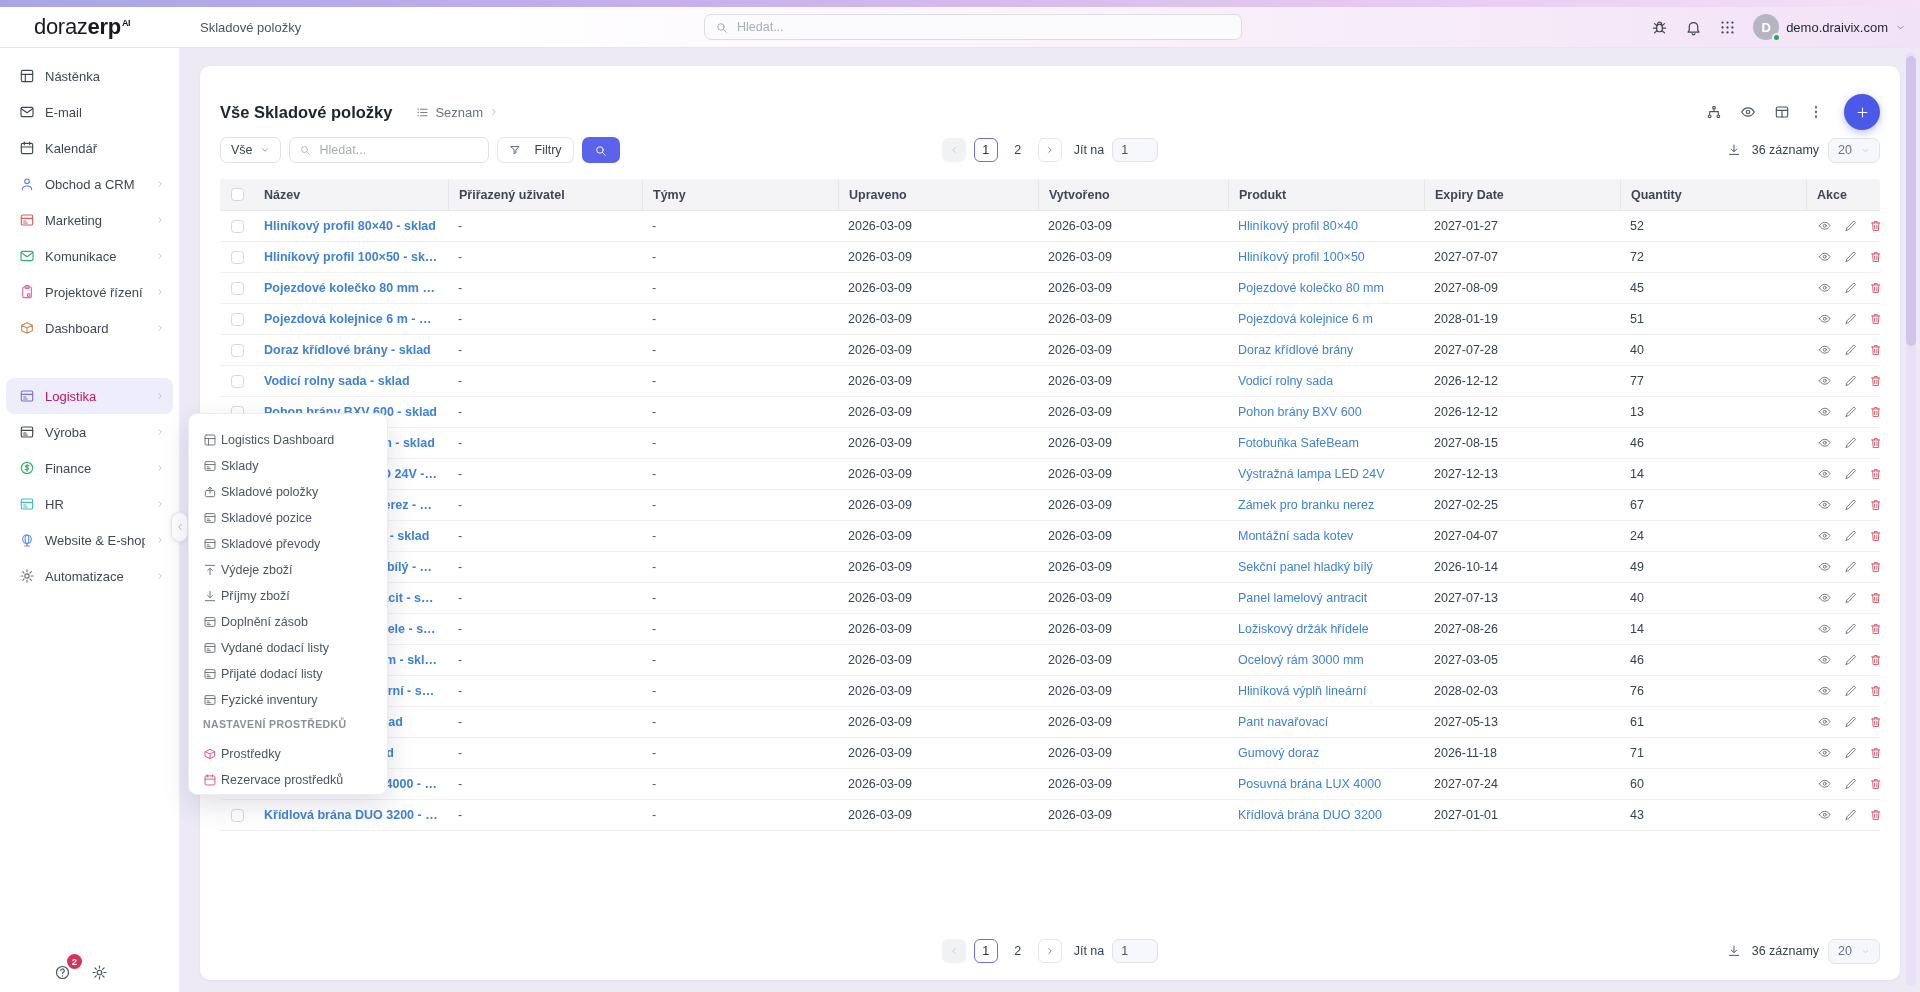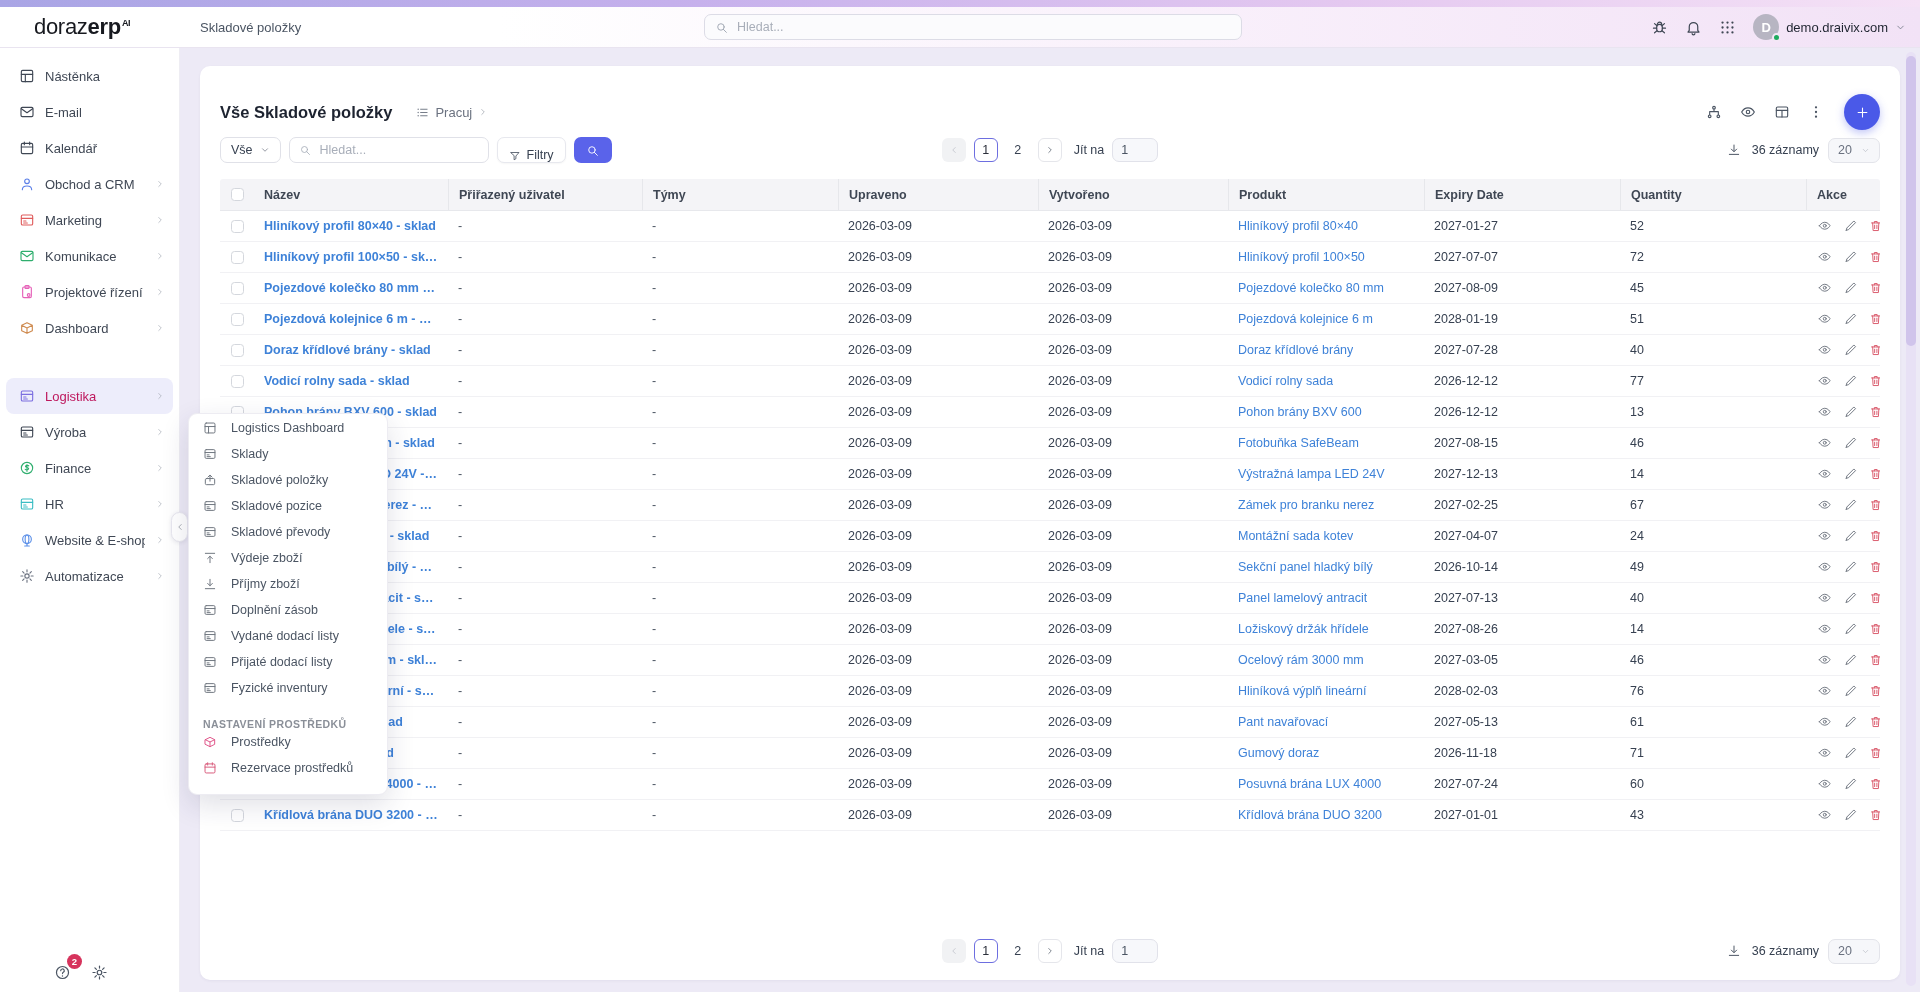--- a/index.html
+++ b/index.html
@@ -51,21 +51,21 @@
   .sb-ic{position:relative;background:none;border:0;color:#4b5563;font-size:17px;padding:2px;cursor:pointer;display:flex;}
   .badge{position:absolute;top:-8px;right:-9px;min-width:15px;height:15px;border-radius:8px;background:#d6335c;
     color:#fff;font-size:9.5px;font-weight:700;font-style:normal;display:flex;align-items:center;justify-content:center;padding:0 3px;}
   .collapse{position:absolute;left:171px;top:512px;width:17px;height:30px;border-radius:9px;background:#fff;
     border:1px solid #e8e7ef;box-shadow:0 1px 4px rgba(40,40,80,.10);color:#8a8f99;font-size:10px;
     display:flex;align-items:center;justify-content:center;z-index:10;cursor:pointer;padding:0;}
 
   
   .flyout{position:absolute;left:188px;top:413px;width:200px;background:#fff;border:1px solid #edecf2;border-radius:9px;
     box-shadow:0 10px 28px rgba(35,35,80,.14);z-index:50;padding:7px 0;}
-  .fly-item{height:26px;display:flex;align-items:flex-start;gap:14px;padding:0 14px;font-size:12.5px;color:#4b5563;cursor:pointer;white-space:nowrap;}
+  .fly-item{height:26px;display:flex;align-items:flex-end;gap:4px;padding:0 14px;font-size:12.5px;color:#4b5563;cursor:pointer;white-space:nowrap;}
   .fi-ic{font-size:14px;color:#6f7680;display:flex;flex:0 0 auto;}
   .fly-sec{padding:11px 14px 5px;font-size:10.5px;font-weight:700;letter-spacing:.4px;color:#8a8f98;}
 
   
   .main{position:absolute;left:180px;top:48px;right:0;bottom:0;}
   .card{position:relative;margin:18px 20px 0;width:1700px;height:914px;background:#fff;border-radius:10px;
     box-shadow:0 1px 3px rgba(50,50,90,.06);padding:26px 20px;}
   .card-head{display:flex;align-items:center;height:40px;}
   .card-head h1{font-size:16.5px;font-weight:700;color:#1d2330;margin:0;}
   .view-sel{display:flex;align-items:center;gap:6px;margin-left:18px;background:none;border:0;color:#6b7280;font-size:13px;cursor:pointer;}
@@ -79,21 +79,21 @@
   
   .toolbar{position:relative;height:30px;margin-top:3px;display:flex;align-items:center;justify-content:center;}
   .tl-left{position:absolute;left:0;display:flex;align-items:center;gap:8px;}
   .scope{height:26px;display:flex;align-items:center;gap:7px;padding:0 10px;background:#fff;border:1px solid #e0e1e8;
     border-radius:7px;font-size:12.5px;color:#374151;cursor:pointer;}
   .sc-chev{font-size:10px;color:#6b7280;display:flex;}
   .tsearch{width:200px;height:26px;border:1px solid #e0e1e8;border-radius:7px;display:flex;align-items:center;gap:7px;
     padding:0 9px;color:#a6adb8;background:#fff;}
   .tsearch input{border:0;outline:0;width:100%;font:inherit;font-size:12.5px;color:#374151;background:transparent;}
   .ts-ic{font-size:12px;display:flex;}
-  .filters{height:26px;display:flex;align-items:flex-end;gap:6px;padding:0 11px;background:#fff;border:1px solid #e7e8ee;
+  .filters{height:26px;display:flex;align-items:center;gap:14px;padding:0 11px;background:#fff;border:1px solid #e7e8ee;
     border-radius:7px;font-size:12.5px;color:#374151;cursor:pointer;box-shadow:0 1px 2px rgba(0,0,0,.04);}
   .fl-ic{font-size:12px;color:#4b5563;display:flex;}
   .go-search{width:38px;height:26px;border-radius:7px;background:#5a63ea;border:0;color:#fff;font-size:13px;
     display:flex;align-items:center;justify-content:center;cursor:pointer;}
 
   .pg{display:flex;align-items:center;gap:8px;}
   .pbtn{min-width:24px;height:24px;border-radius:6px;display:flex;align-items:center;justify-content:center;
     font-size:12.5px;background:transparent;border:0;color:#374151;cursor:pointer;padding:0 4px;}
   .pbtn.prev{background:#f1f2f4;color:#b9bdc6;font-size:10px;}
   .pbtn.next{background:#fff;border:1px solid #e5e6eb;color:#4b5563;font-size:10px;}
@@ -542,21 +542,21 @@
           <span class="vs-ic">
               <svg viewBox="0 0 24 24">
                 <path d="M8.5 6h12M8.5 12h12M8.5 18h12"></path>
                 <g class="f">
                   <circle cx="4" cy="6" r="1.2"></circle>
                   <circle cx="4" cy="12" r="1.2"></circle>
                   <circle cx="4" cy="18" r="1.2"></circle>
                 </g>
               </svg>
             </span>
-          <span>Pracuj</span>
+          <span>Seznam</span>
           <span class="vs-chev">
               <svg viewBox="0 0 24 24">
                 <path d="M9 6l6 6-6 6"></path>
               </svg>
             </span>
         </button>
         <div class="head-actions">
           <button>
               <span>
                 <svg viewBox="0 0 24 24">

